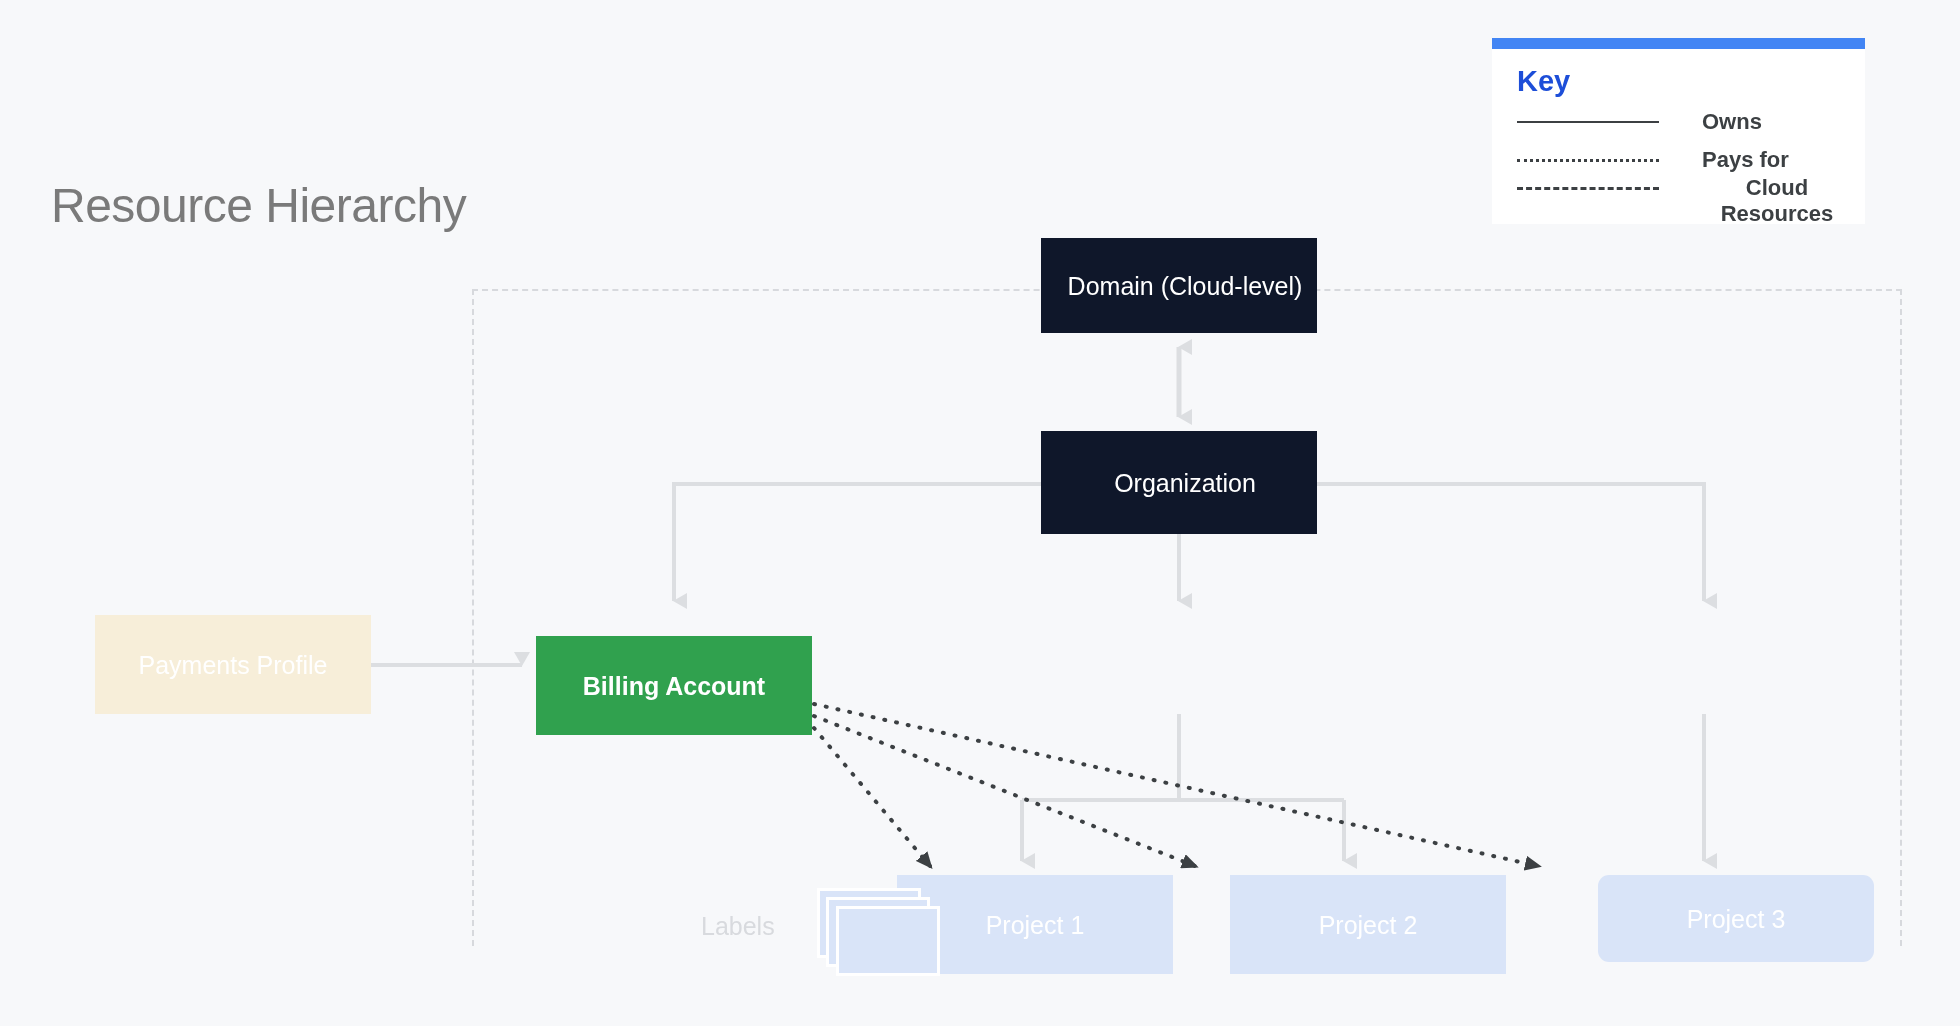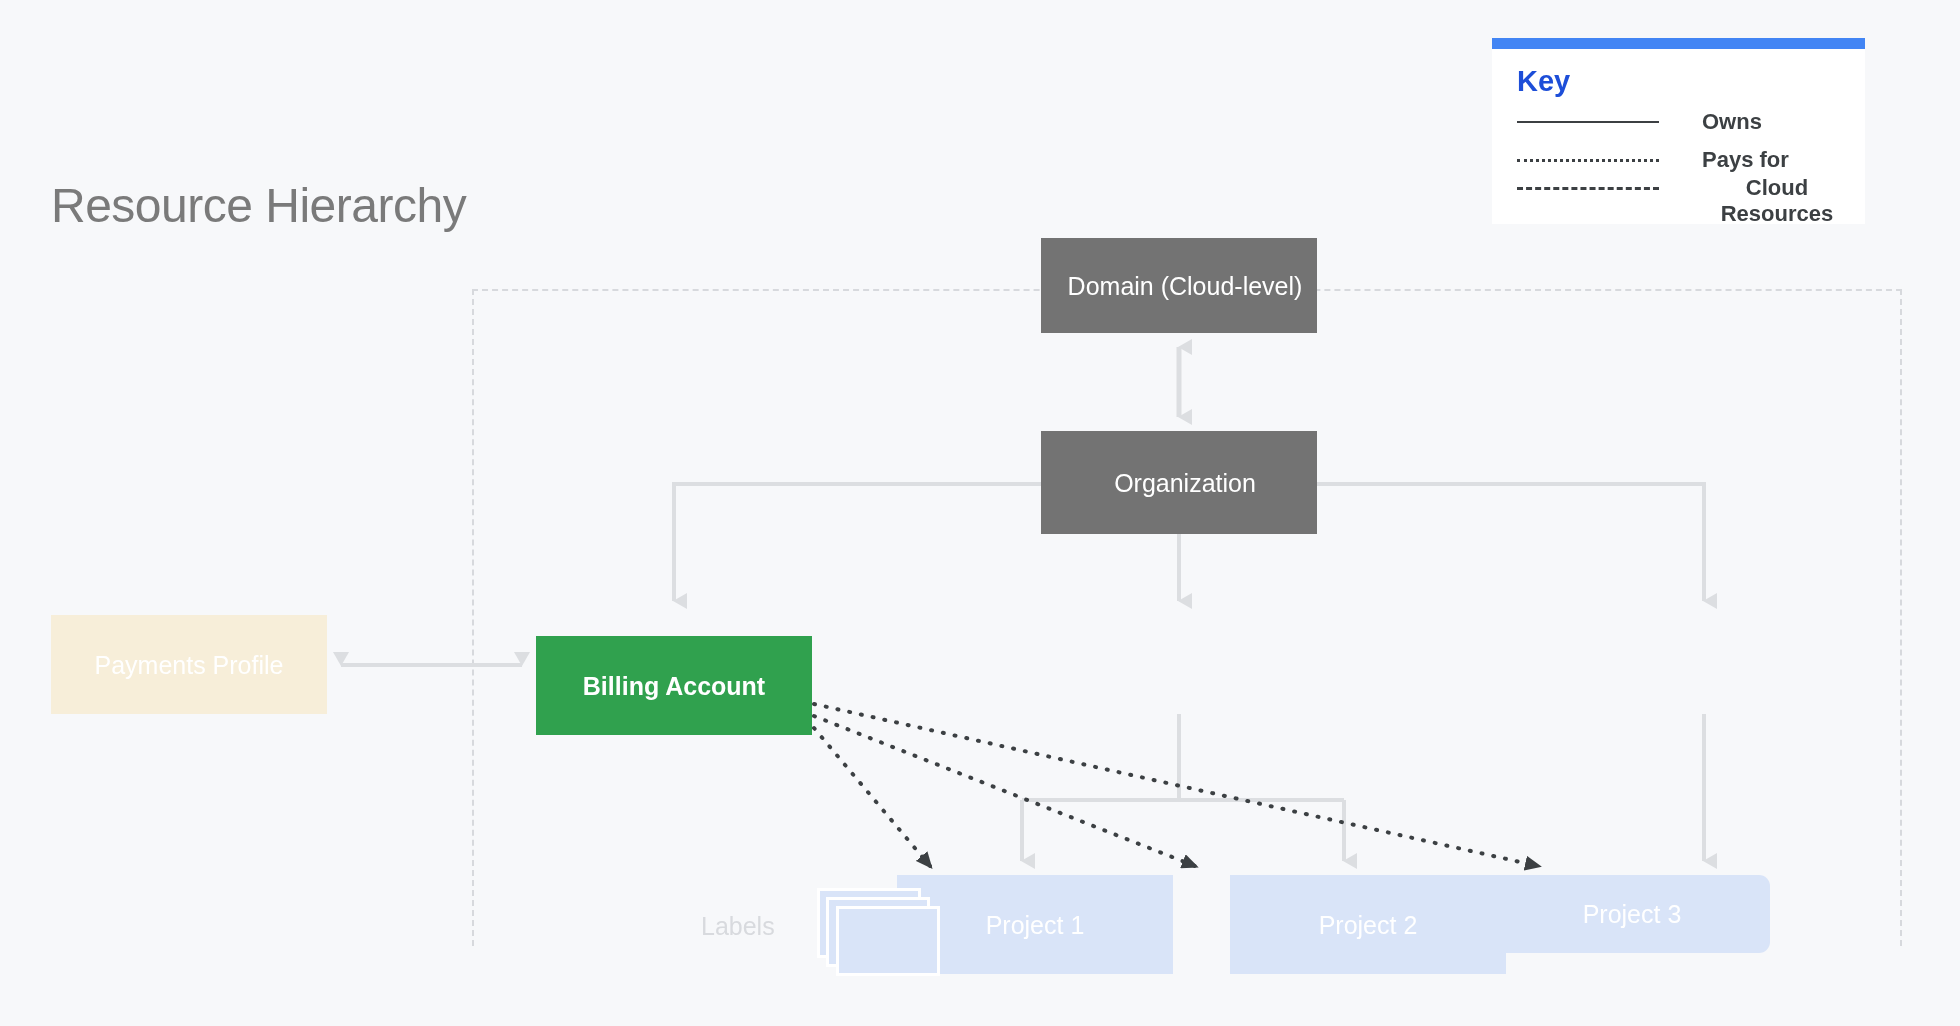--- a/index.html
+++ b/index.html
@@ -48,33 +48,33 @@
     border-bottom: none;
   }
 
   
   .node {
     position: absolute;
     display: flex; align-items: center; justify-content: center;
     font-size: 25px; font-weight: 400; color: #ffffff;
     text-align: center; line-height: 1.2;
   }
-  .node.pink   { background: #737373; padding-left: 12px; }
+  .node.pink   { background: #0f172a; padding-left: 12px; }
   .node.blue   { background: #d9e4f8; }
   .node.green  { background: #34a853; background: #30a14e; font-weight: 700; }
-  .node.cream  { background: #f7eed9; }
+  .node.cream  { background: #f7eed9; margin-left: 44px; }
 
   #node-domain       { left: 1041px; top: 238px;  width: 276px; height: 95px; }
   #node-organization { left: 1041px; top: 431px;  width: 276px; height: 103px; }
   #node-billing      { left: 536px;  top: 636px;  width: 276px; height: 99px; }
   #node-folder1      { left: 1041px; top: 615px;  width: 276px; height: 99px; }
   #node-folder2      { left: 1566px; top: 615px;  width: 276px; height: 99px; }
   #node-project1     { left: 897px;  top: 875px;  width: 276px; height: 99px; }
   #node-project2     { left: 1230px; top: 875px;  width: 276px; height: 99px; }
-  #node-project3     { left: 1494px; top: 875px;  width: 276px; height: 78px; border-radius: 11px; }
+  #node-project3     { left: 1598px; top: 875px;  width: 276px; height: 87px; border-radius: 11px; }
   #node-payments     { left: 51px;   top: 615px;  width: 276px; height: 99px; }
 
   
   #labels-text {
     position: absolute; left: 701px; top: 912px;
     font-size: 25px; color: #d8dade;
   }
   .label-card {
     position: absolute;
     background: #d9e4f8; border: 3px solid #ffffff;

